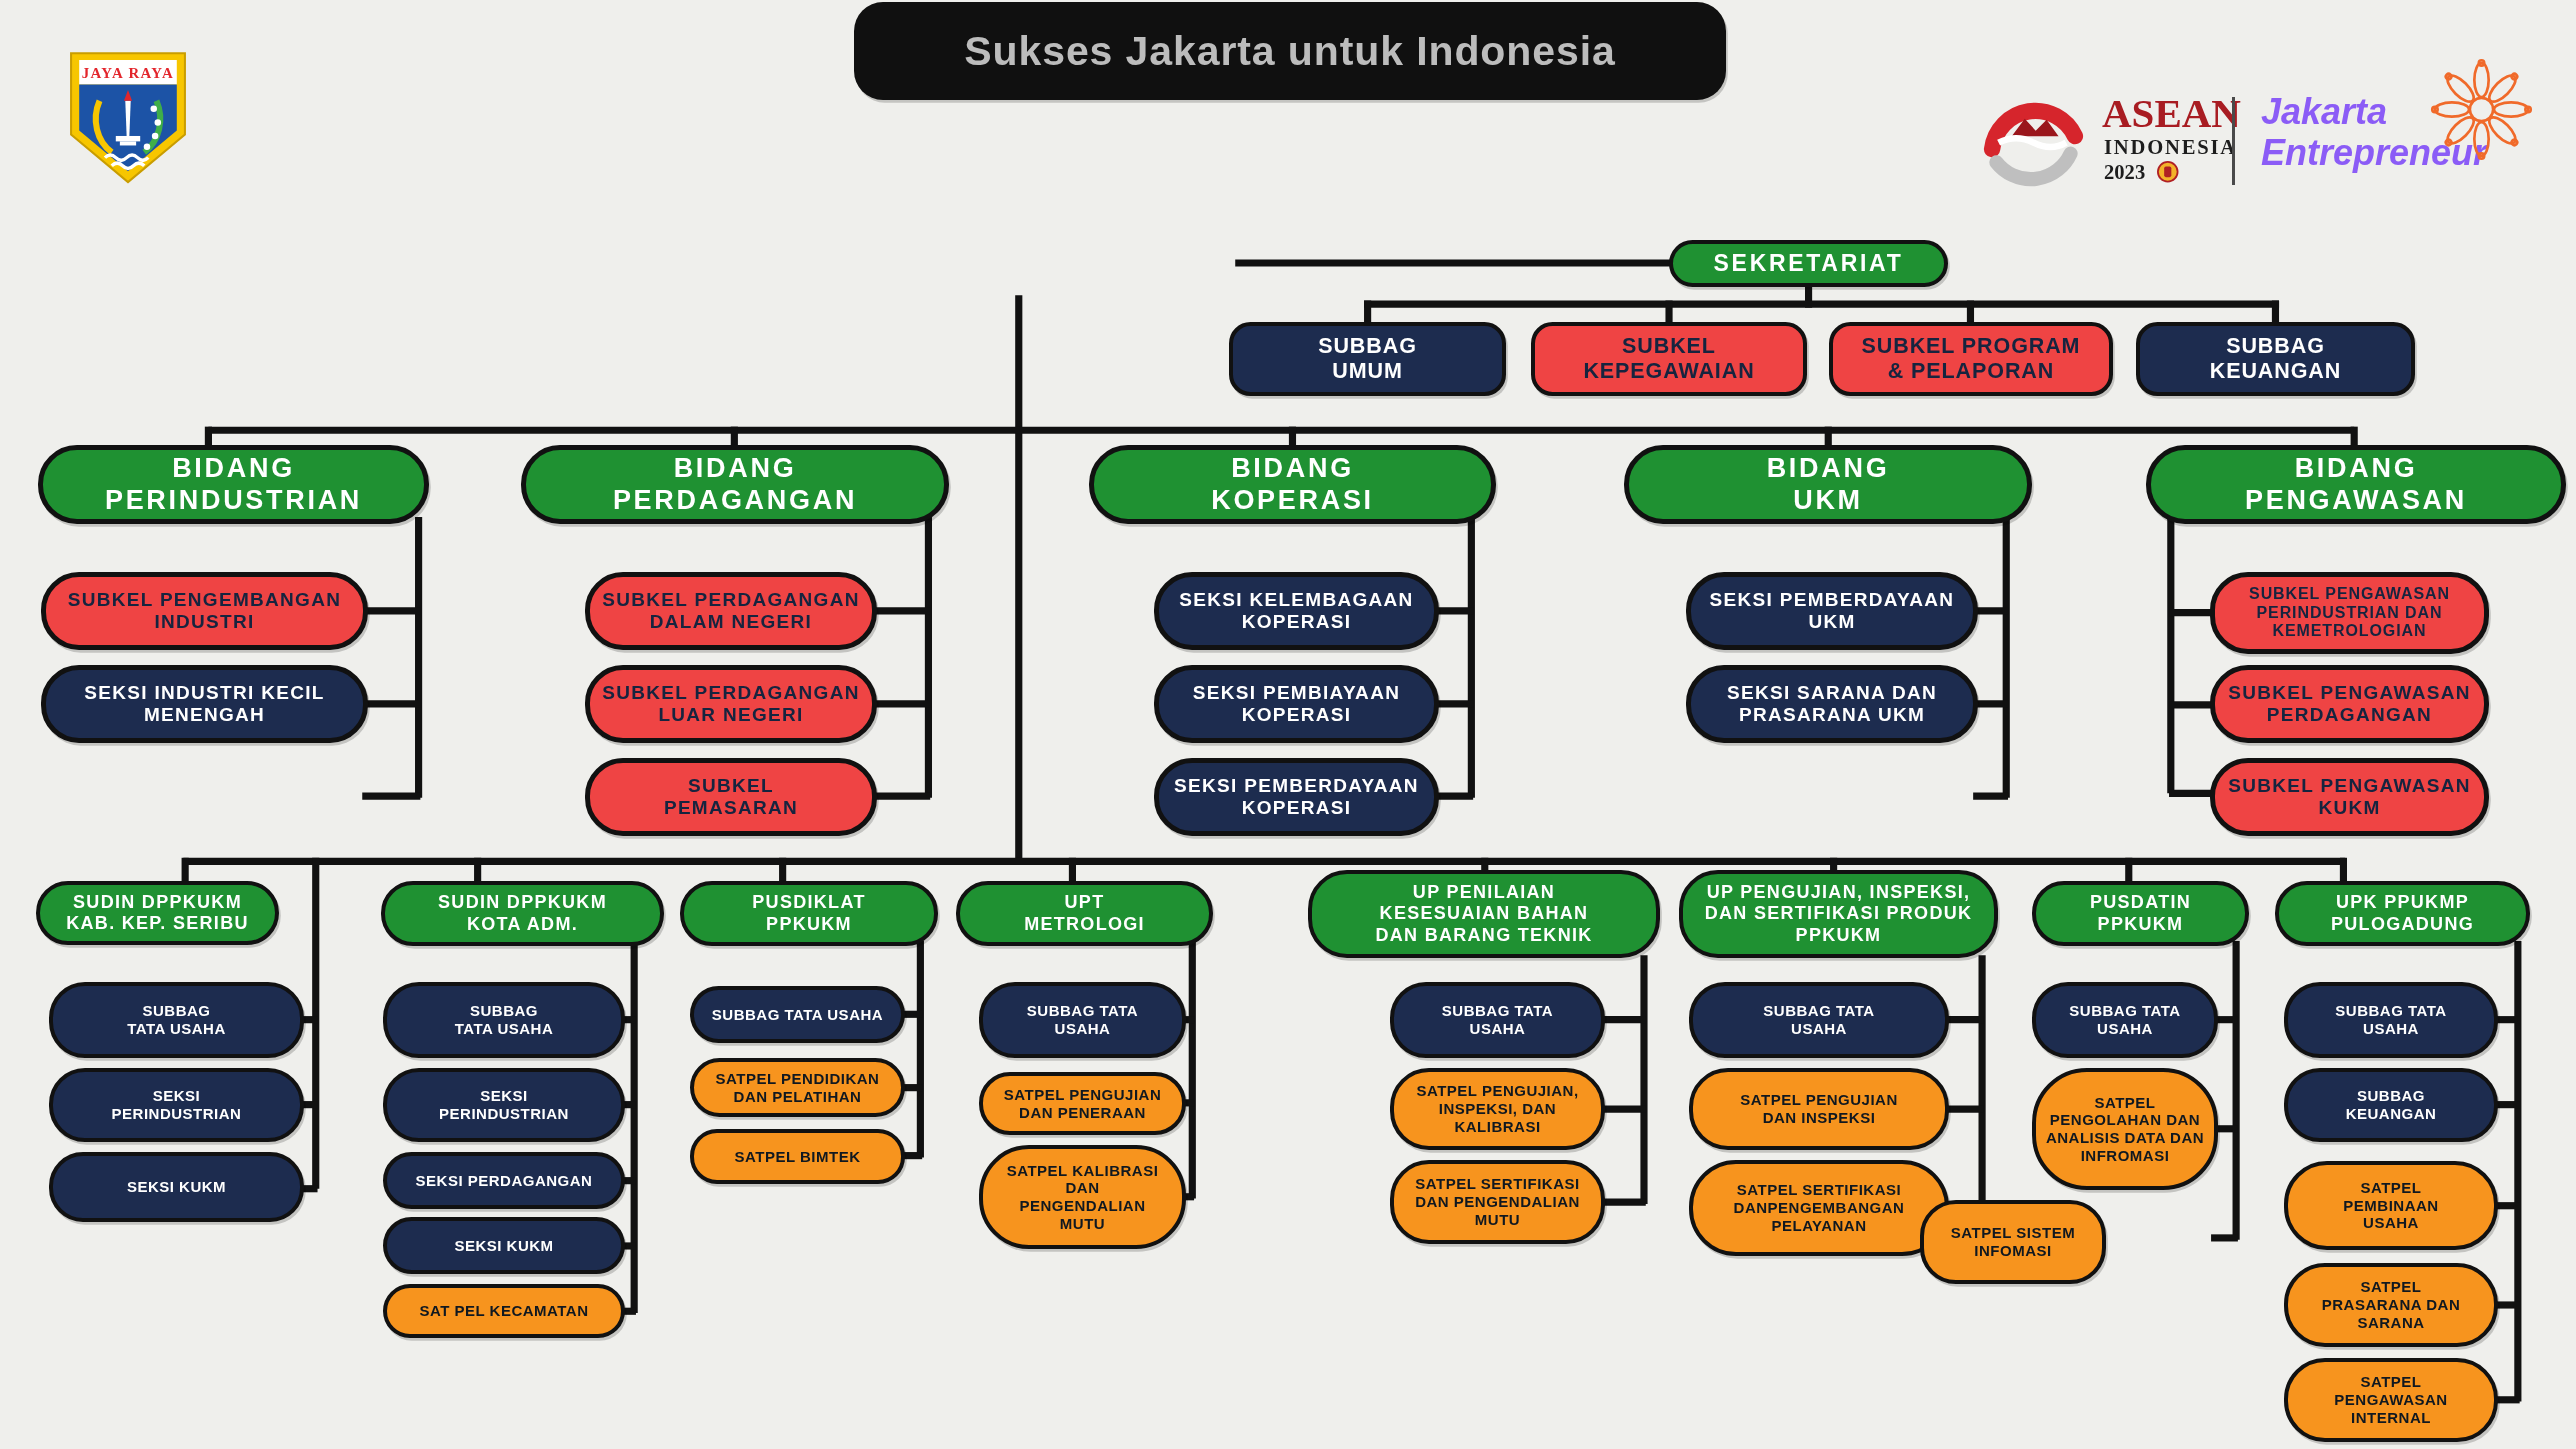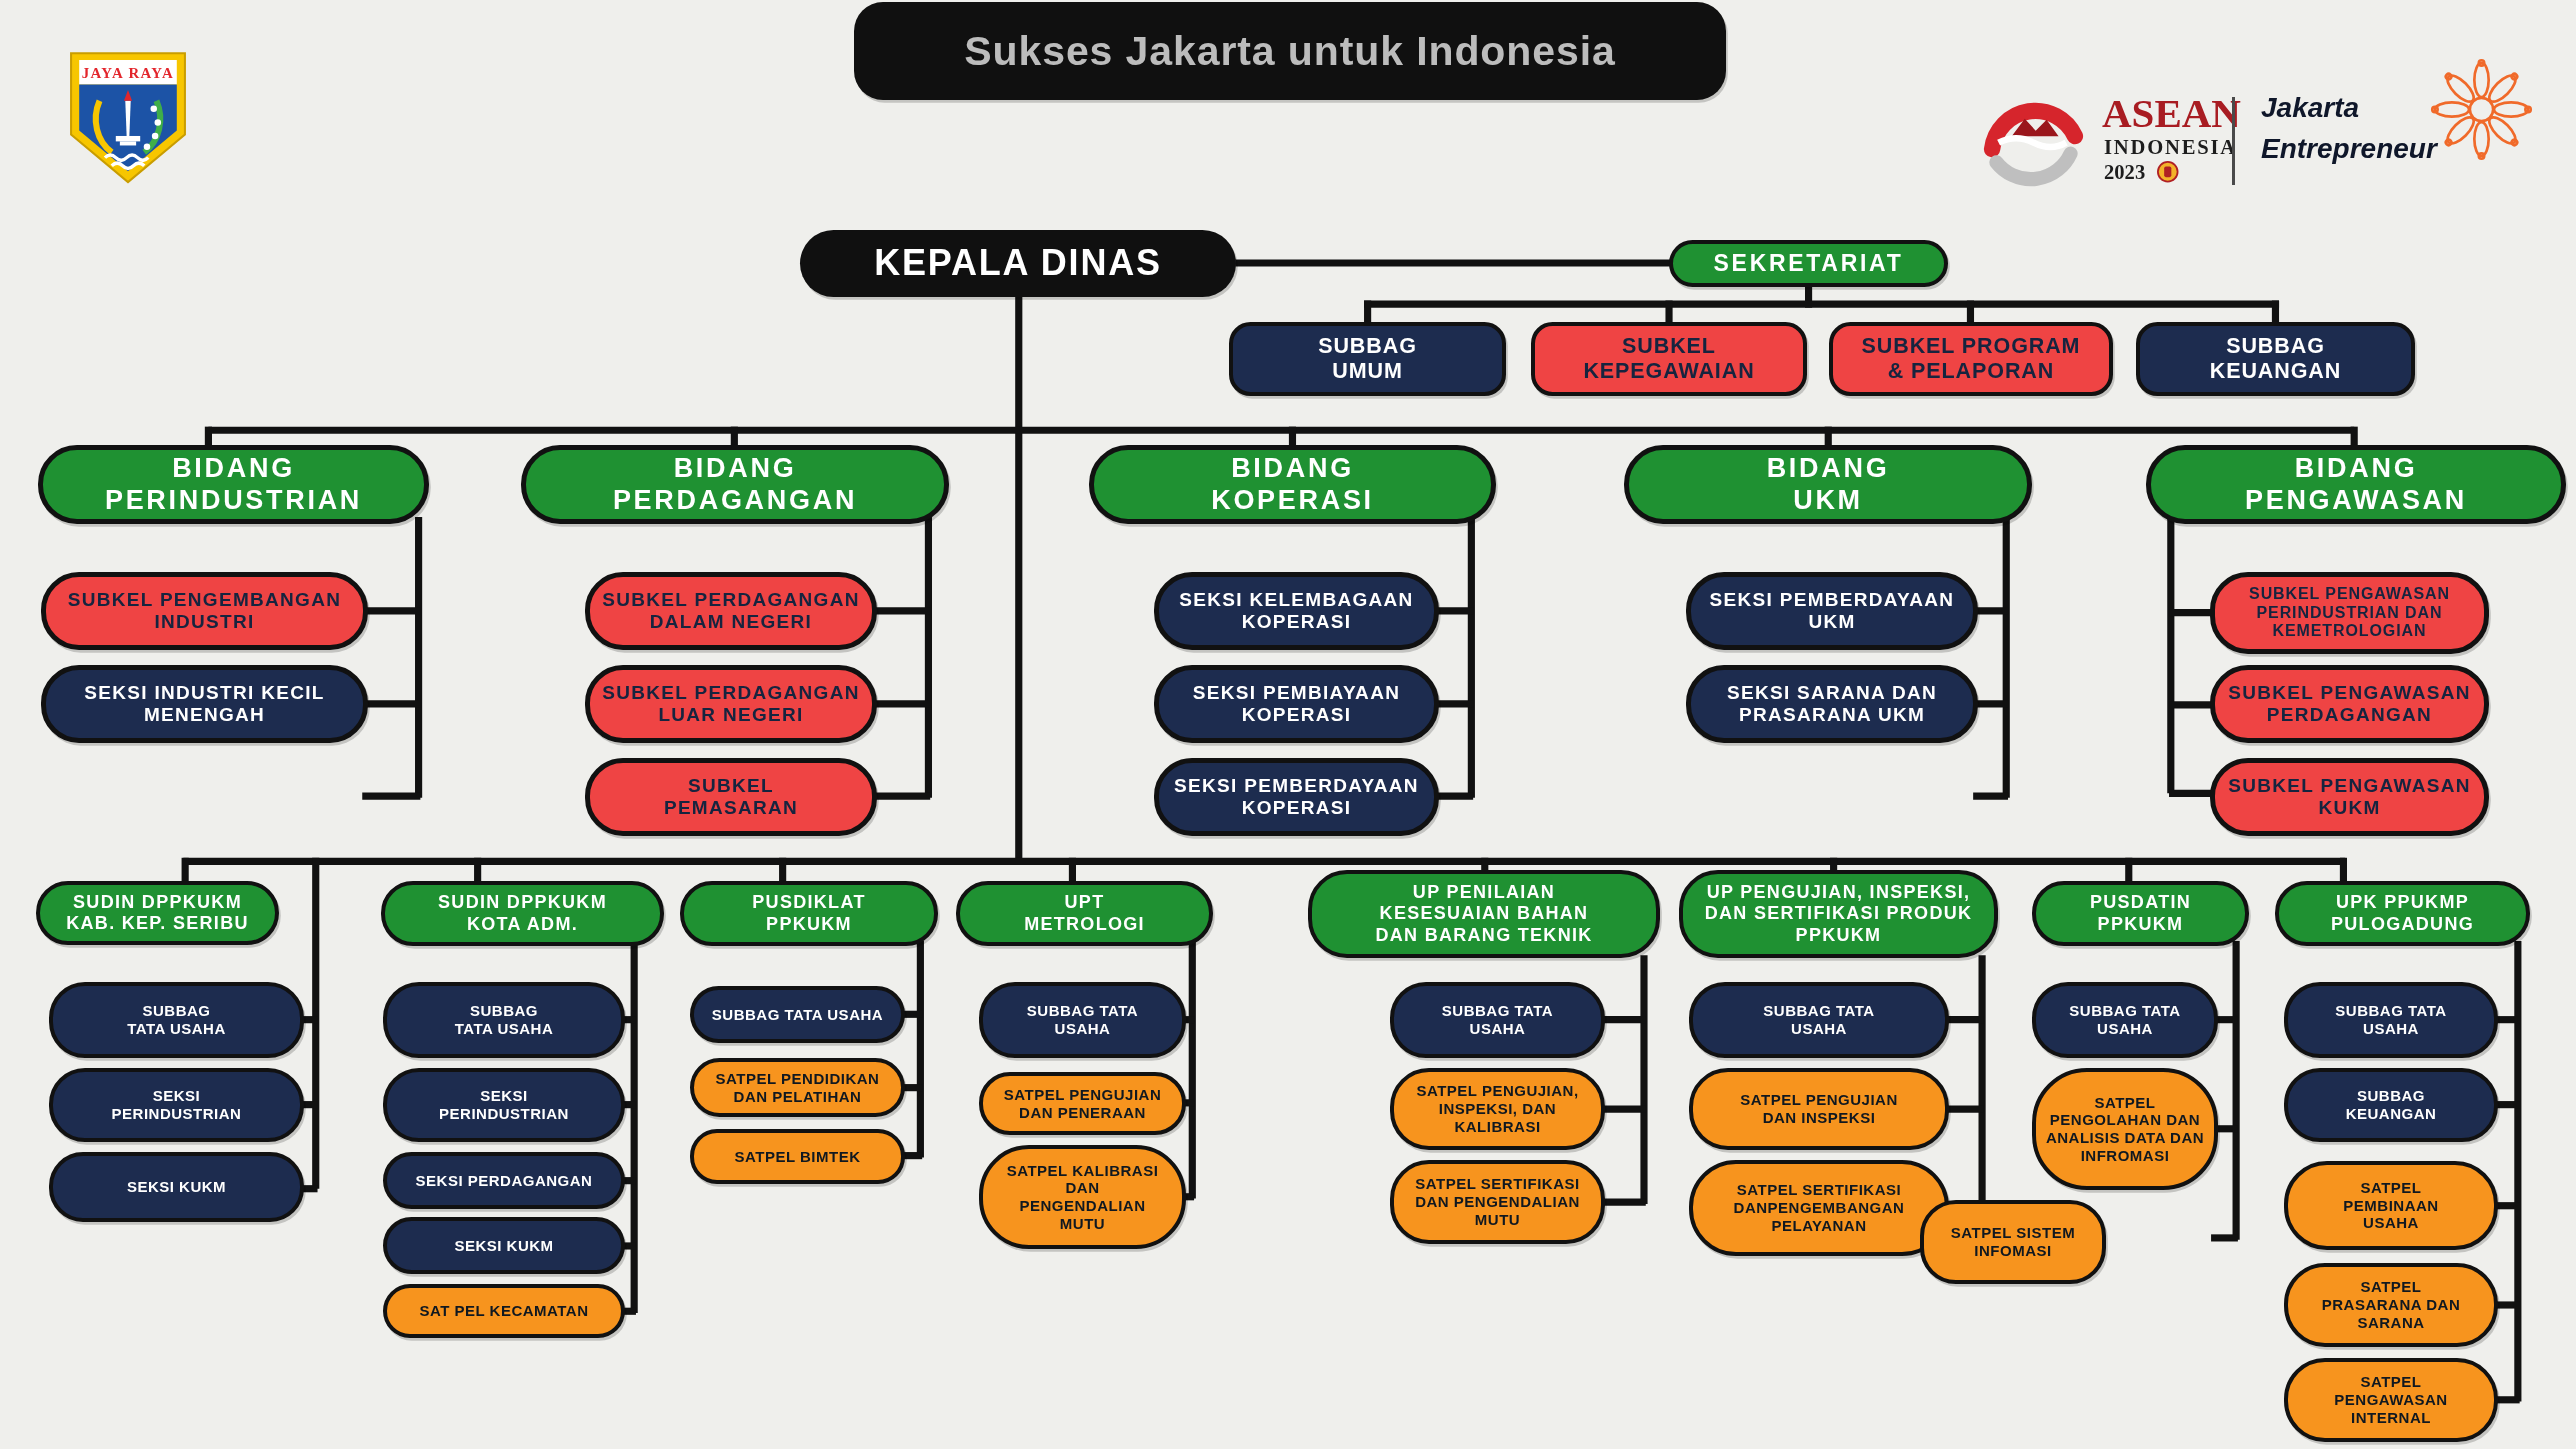--- a/index.html
+++ b/index.html
@@ -20,21 +20,21 @@
   .fs27{font-size:27px;letter-spacing:2.7px;}
   .fs26{font-size:23px;letter-spacing:2.7px;}
   .fs24{font-size:21.5px;letter-spacing:0.9px;}
   .fs21{font-size:19px;letter-spacing:1.3px;}
   .fs20{font-size:18px;letter-spacing:1.3px;}
   .fs18{font-size:16px;letter-spacing:0.9px;}
   .fs17{font-size:15px;letter-spacing:0.5px;}
   
   .asean-txt{position:absolute;font-family:"Liberation Serif",serif;color:#a81c22;font-weight:bold;}
   .asean-sub{position:absolute;color:#1d1d1d;font-family:"Liberation Serif",serif;font-weight:bold;}
-  .je-txt{position:absolute;color:#0f172a;font-weight:bold;font-style:italic;font-size:28px;line-height:1.05;}
+  .je-txt{position:absolute;color:#8b5cf6;font-weight:bold;font-style:italic;font-size:36px;line-height:1.05;}
   .vdiv{position:absolute;width:2.7px;background:#4a4a4a;}
 </style>
 </head>
 <body>
 
 <div id="canvas">
 
   <svg id="wires" viewBox="0 0 2880 1620">
 
     <line x1="1381" y1="294" x2="1872" y2="294"></line>
@@ -186,21 +186,20 @@
         <circle r="3" cy="-52" transform="rotate(45)"></circle>
       <circle r="3" cy="-52" transform="rotate(90)"></circle>
         <circle r="3" cy="-52" transform="rotate(135)"></circle>
       <circle r="3" cy="-52" transform="rotate(180)"></circle>
         <circle r="3" cy="-52" transform="rotate(225)"></circle>
       <circle r="3" cy="-52" transform="rotate(270)"></circle>
         <circle r="3" cy="-52" transform="rotate(315)"></circle>
     </g>
   </svg>
 
-  <div class="node black fs40" style="left:800px;top:230px;width:436px;height:67px;border-radius:34px;">KEPALA DINAS</div>
   <div class="node green fs26" style="left:1669px;top:240px;width:279px;height:47px;border-radius:24px;">SEKRETARIAT</div>
   <div class="node navy fs24" style="left:1229px;top:322px;width:277px;height:74px;border-radius:21.5px;">SUBBAG
 UMUM</div>
   <div class="node yellow fs24" style="left:1531px;top:322px;width:276px;height:74px;border-radius:21.5px;">SUBKEL
 KEPEGAWAIAN</div>
   <div class="node yellow fs24" style="left:1829px;top:322px;width:284px;height:74px;border-radius:21.5px;">SUBKEL PROGRAM
 &amp; PELAPORAN</div>
   <div class="node navy fs24" style="left:2136px;top:322px;width:279px;height:74px;border-radius:21.5px;">SUBBAG
 KEUANGAN</div>
 

